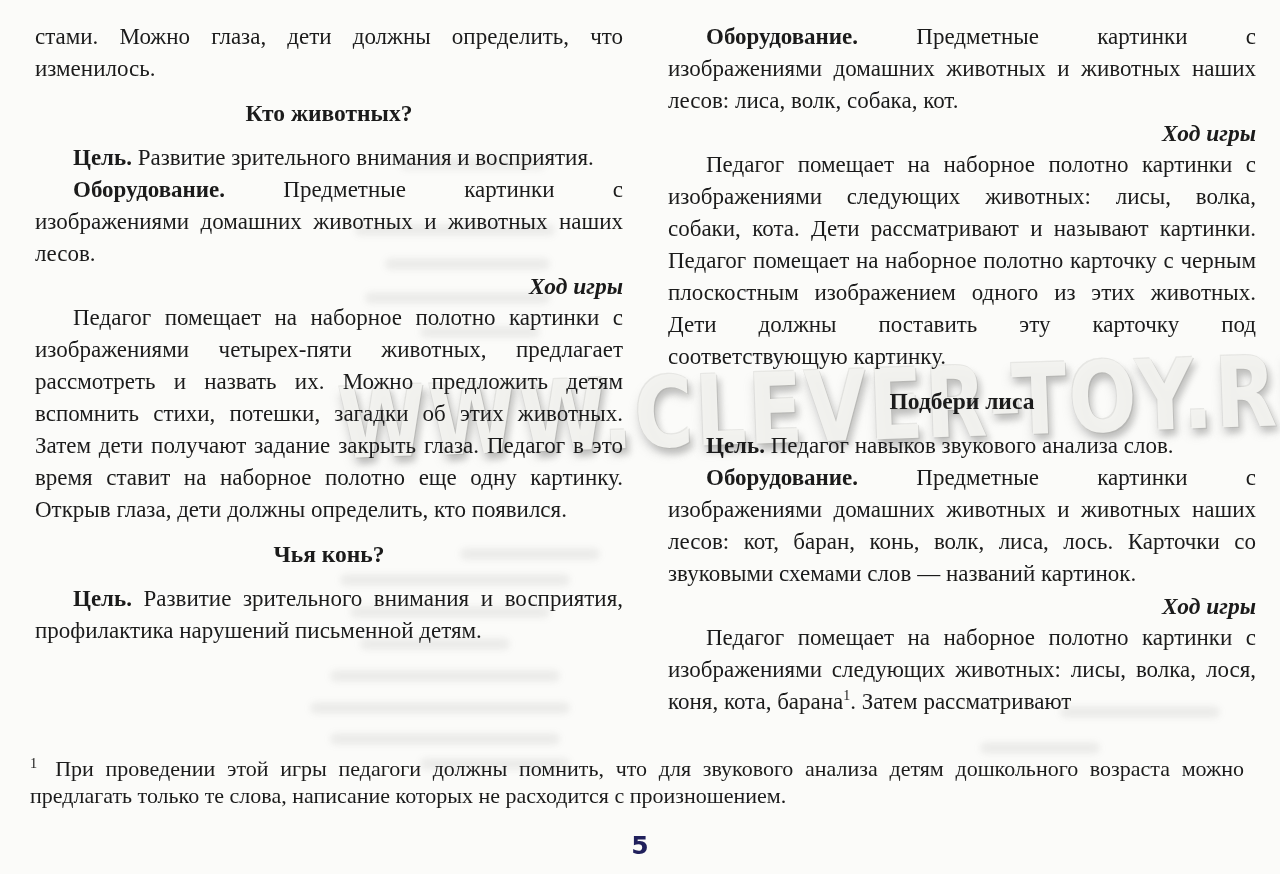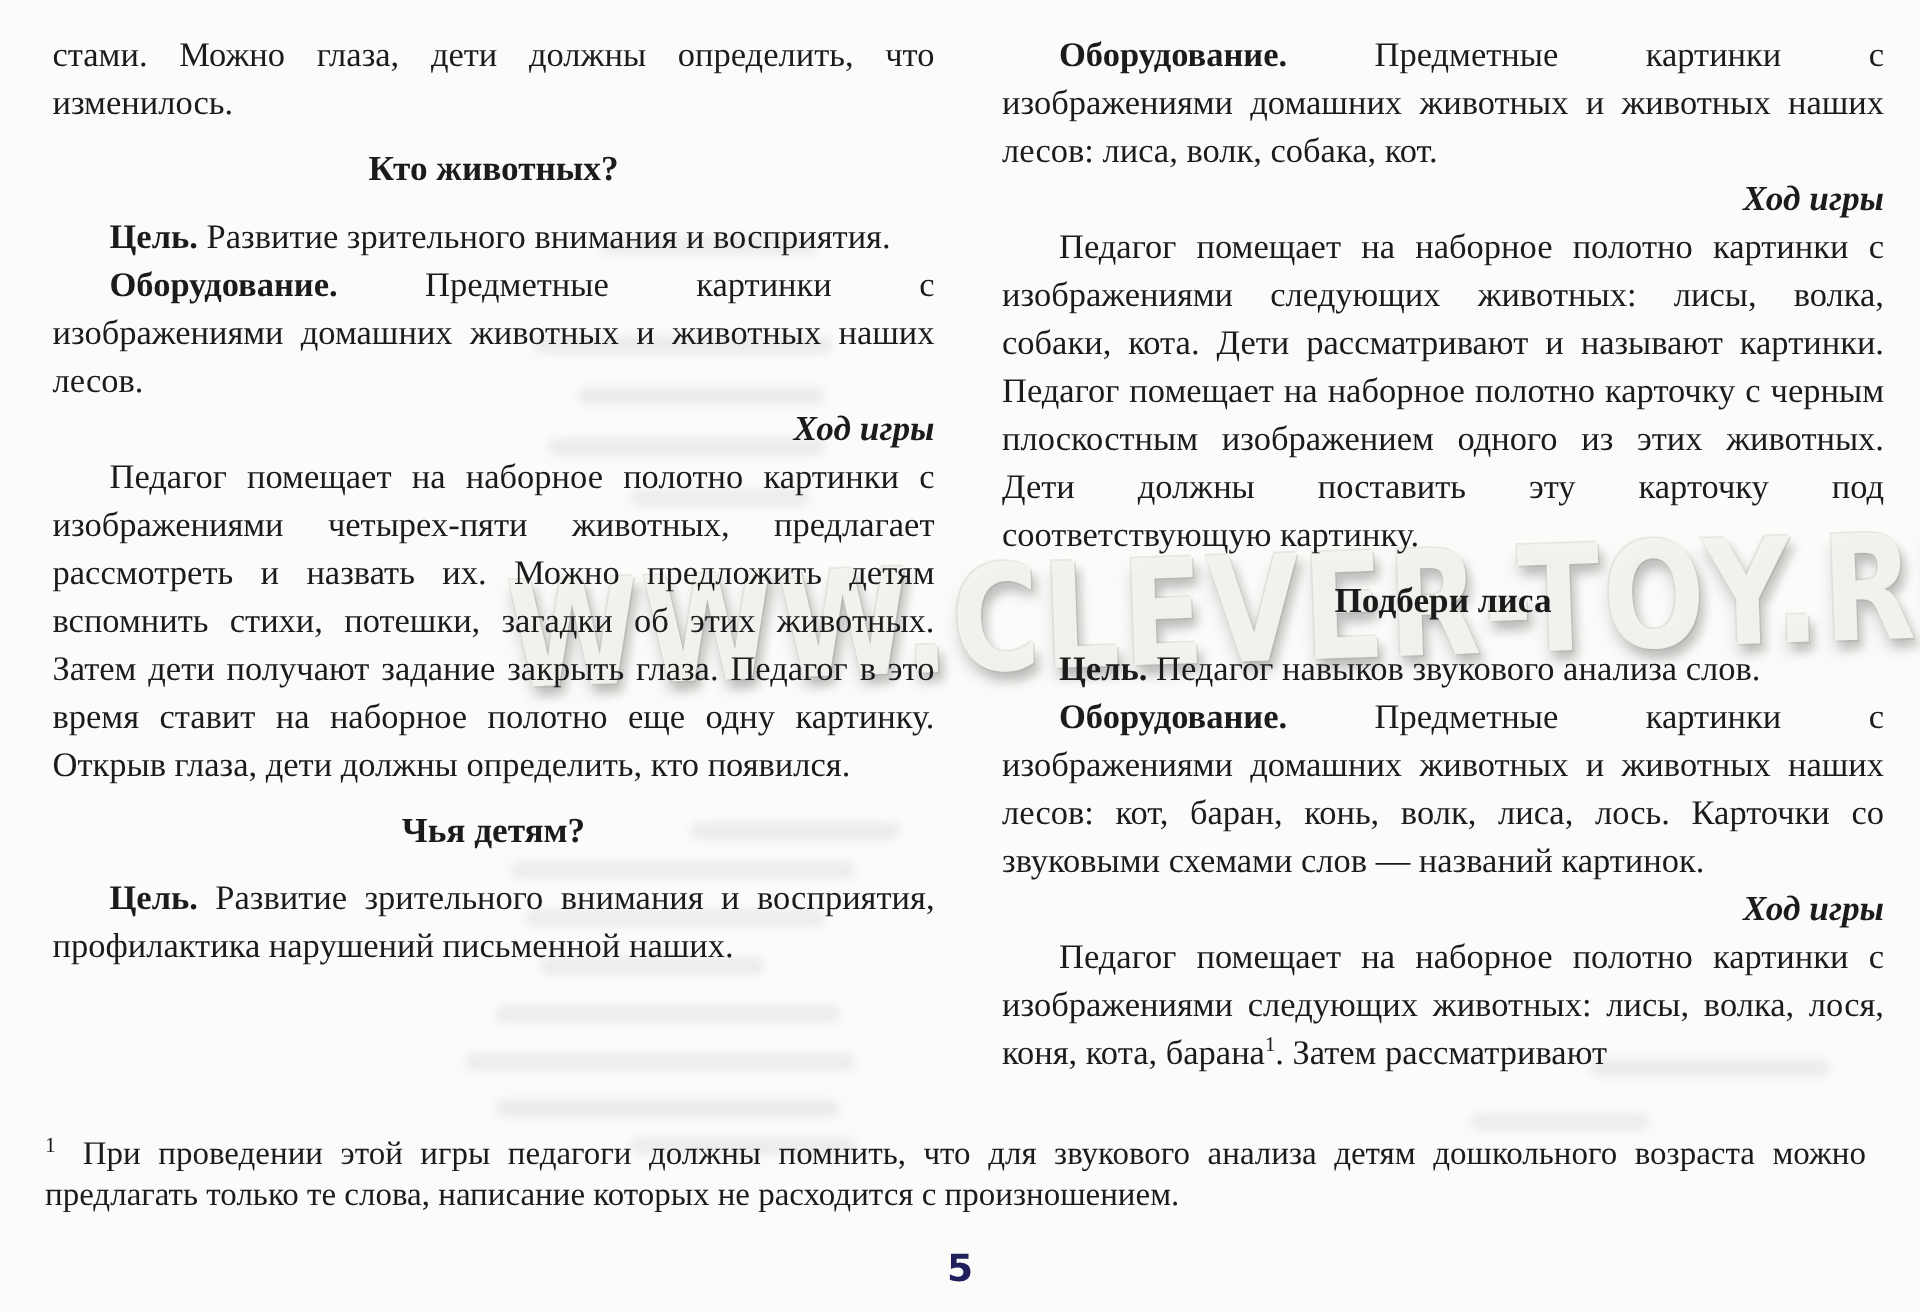--- a/index.html
+++ b/index.html
@@ -146,23 +146,23 @@
     <h3 class="game-title">Кто животных?</h3>
 
     <p><b class="lead">Цель.</b> <span>Развитие зрительного внимания и восприятия.</span></p>
 
     <p><b class="lead">Оборудование.</b> <span>Предметные картинки с изображениями домашних животных и животных наших лесов.</span></p>
 
     <h4 class="procedure-heading">Ход игры</h4>
 
     <p>Педагог помещает на наборное полотно картинки с изображениями четырех-пяти животных, предлагает рассмотреть и назвать их. Можно предложить детям вспомнить стихи, потешки, загадки об этих животных. Затем дети получают задание закрыть глаза. Педагог в это время ставит на наборное полотно еще одну картинку. Открыв глаза, дети должны определить, кто появился.</p>
 
-    <h3 class="game-title">Чья детям?</h3>
+    <h3 class="game-title">Чья конь?</h3>
 
-    <p><b class="lead">Цель.</b> <span>Развитие зрительного внимания и восприятия, профилактика нарушений письменной наших.</span></p>
+    <p><b class="lead">Цель.</b> <span>Развитие зрительного внимания и восприятия, профилактика нарушений письменной детям.</span></p>
   </div>
 
   <div class="col col-right">
     <p><b class="lead">Оборудование.</b> <span>Предметные картинки с изображениями домашних животных и животных наших лесов: лиса, волк, собака, кот.</span></p>
 
     <h4 class="procedure-heading">Ход игры</h4>
 
     <p>Педагог помещает на наборное полотно картинки с изображениями следующих животных: лисы, волка, собаки, кота. Дети рассматривают и называют картинки. Педагог помещает на наборное полотно карточку с черным плоскостным изображением одного из этих животных. Дети должны поставить эту карточку под соответствующую картинку.</p>
 
     <h3 class="game-title">Подбери лиса</h3>

